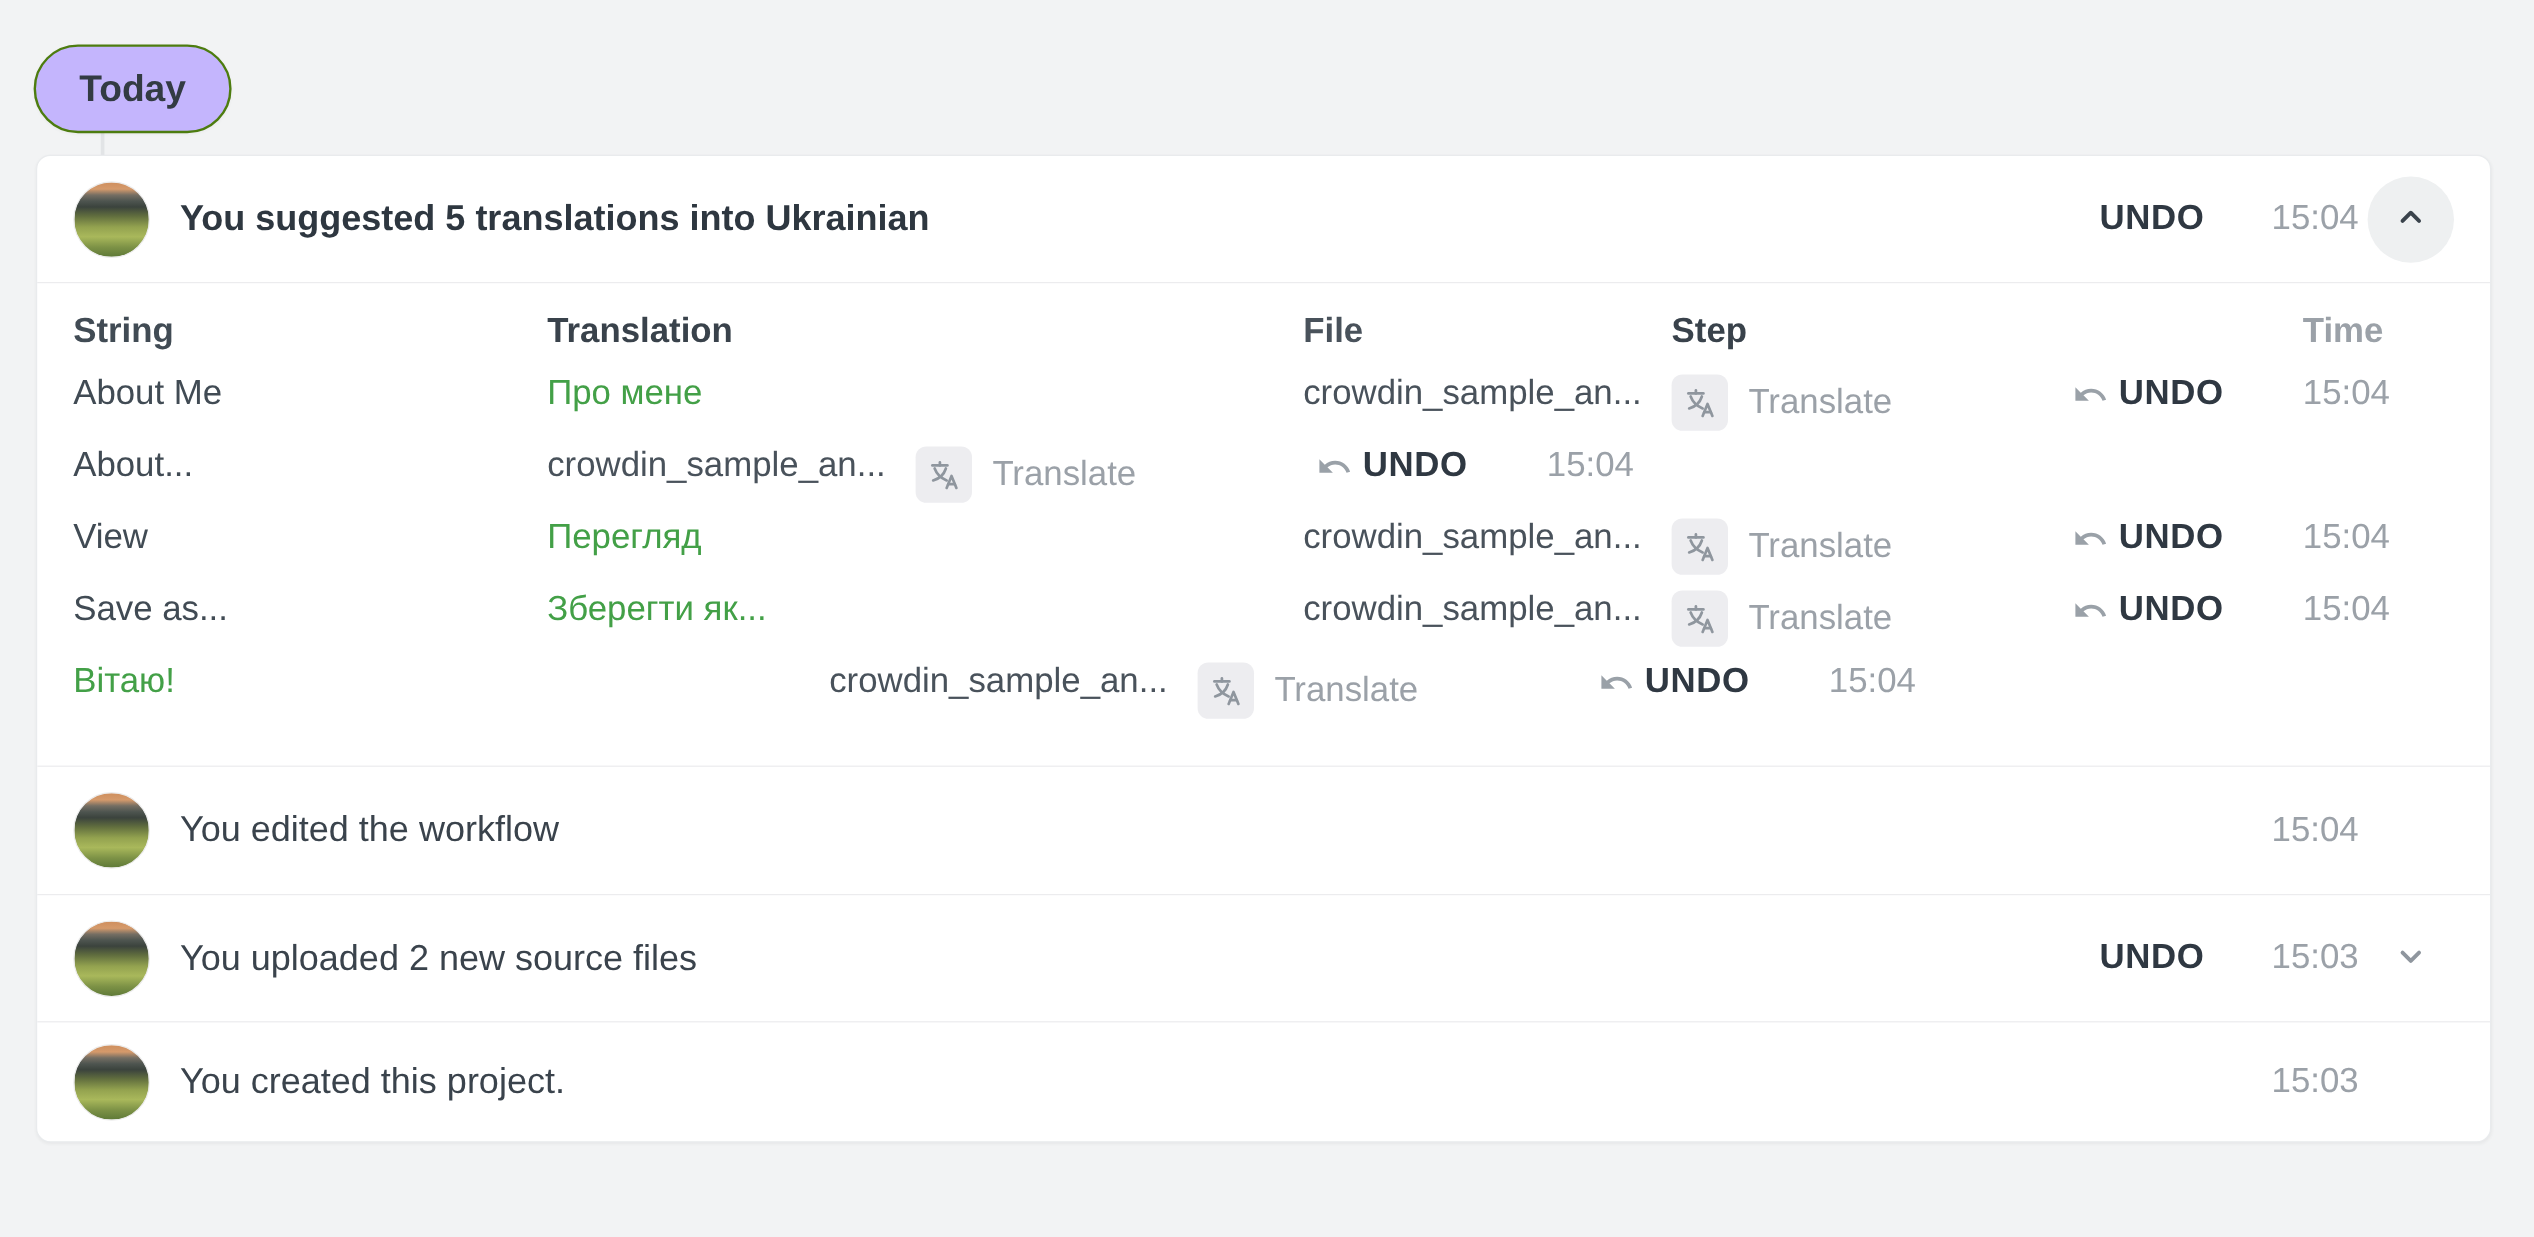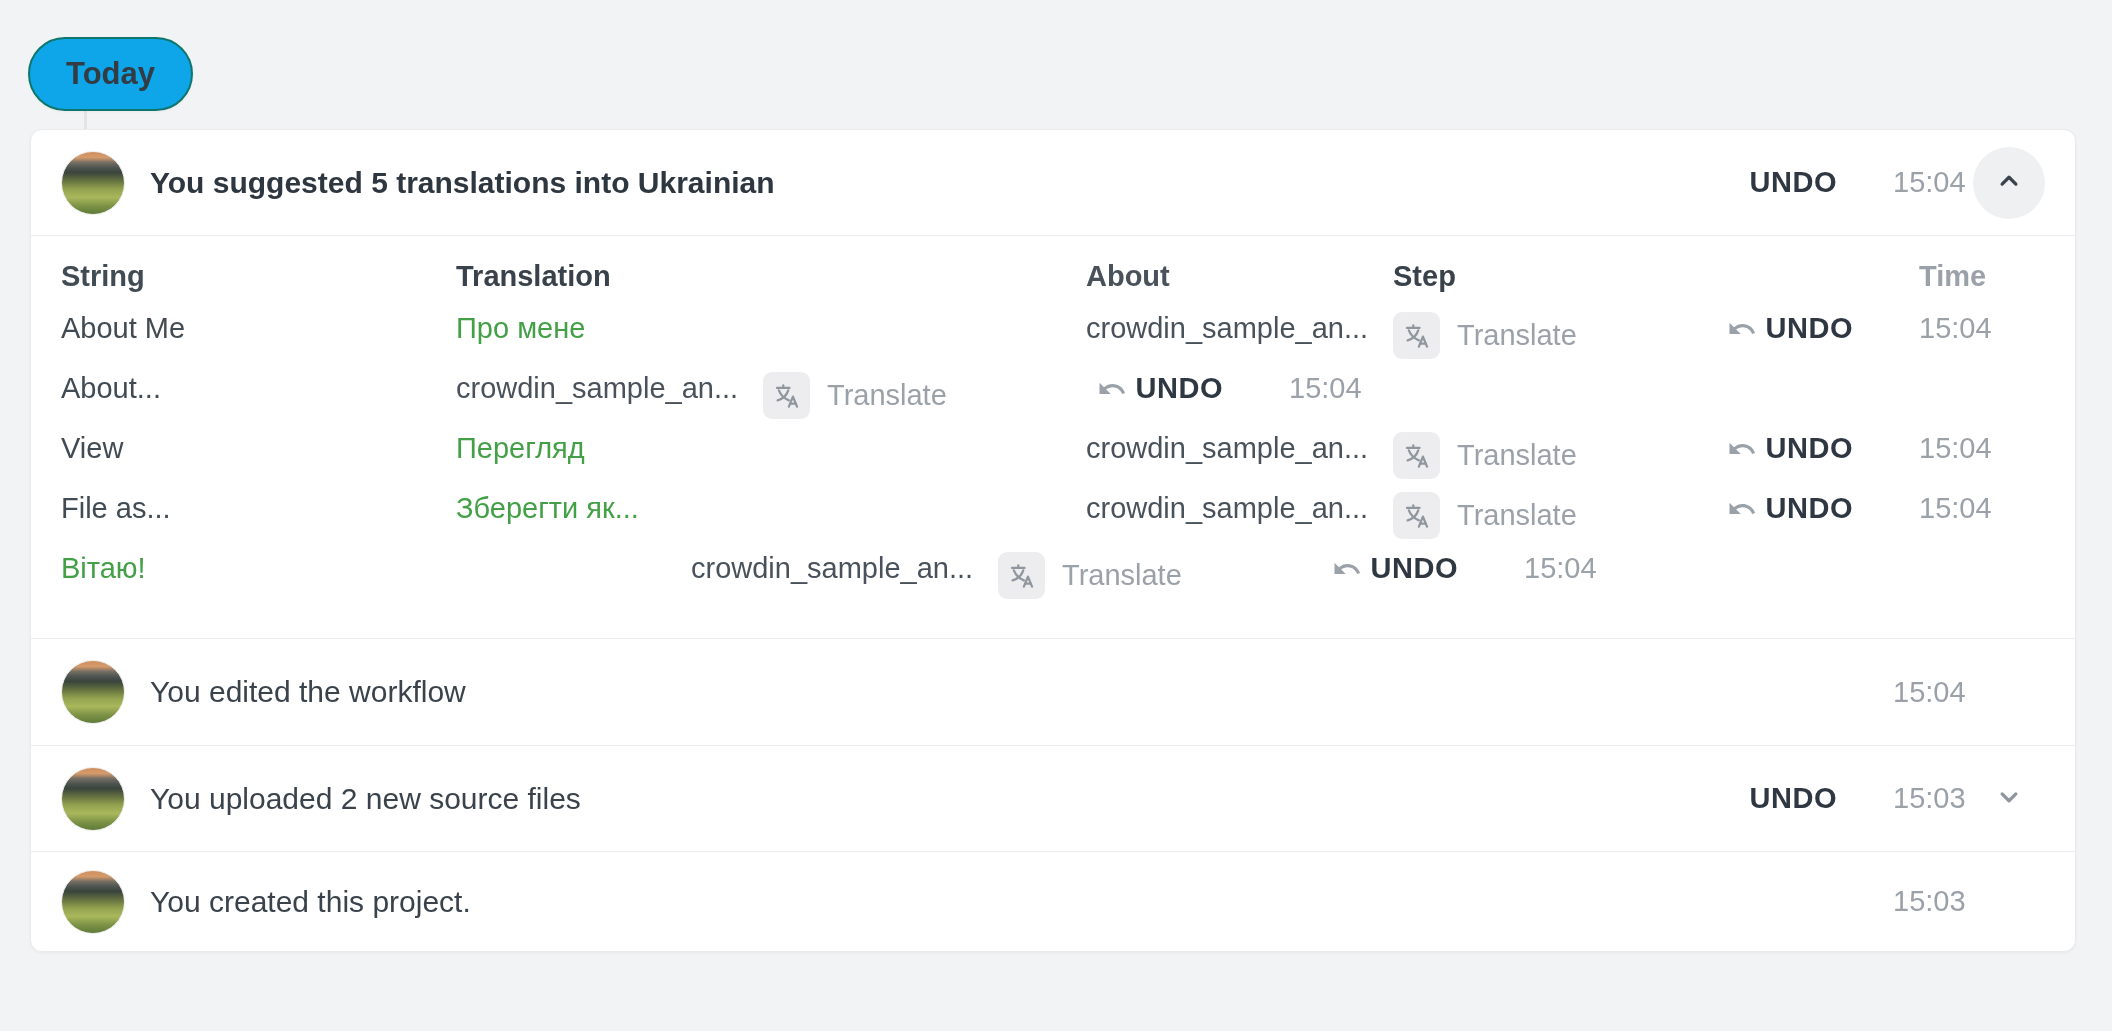--- a/index.html
+++ b/index.html
@@ -10,22 +10,22 @@
     color:#3a434c;
     position:relative;
     overflow:hidden;
   }
 
   
   .today-pill {
     position:absolute; left:28px; top:37px; z-index:2;
     height:74px; padding:0 36px;
     display:flex; align-items:center; justify-content:center;
-    background:#0ea5e9;
-    border:2px solid #0f766e;
+    background:#c4b5fd;
+    border:2px solid #4d7c0f;
     border-radius:37px;
     font-size:31px; font-weight:700; color:#333b43;
     box-shadow:0 1px 3px rgba(0,0,0,.04);
   }
   .connector {
     position:absolute; left:84px; top:109px;
     width:3px; height:38px; background:#e2e4e6;
   }
 
   
@@ -149,21 +149,21 @@
             <path d="M6.5 14.5 L12 9 L17.5 14.5"></path>
           </svg>
       </span>
     </button>
   </div>
 
   <div class="table-section">
     <div class="thead">
       <div class="col-string">String</div>
       <div class="col-translation">Translation</div>
-      <div class="col-file">About</div>
+      <div class="col-file">File</div>
       <div class="col-step">Step</div>
       <div class="col-undo"></div>
       <div class="col-time">Time</div>
     </div>
 
     <div class="trow">
       <div class="col-string">About Me</div>
       <div class="col-translation"><span class="translation-link">Про мене</span></div>
       <div class="col-file">crowdin_sample_an...</div>
       <div class="col-step">
@@ -245,21 +245,21 @@
                 <path d="M12.5 8c-2.65 0-5.05.99-6.9 2.6L2 7v9h9l-3.62-3.62c1.39-1.16 3.16-1.88 5.12-1.88 3.54 0 6.55 2.31 7.6 5.5l2.37-.78c-1.39-4.19-5.32-7.22-9.97-7.22z"></path>
               </svg>
             </span>
           <span>UNDO</span>
         </button>
       </div>
       <div class="col-time">15:04</div>
     </div>
 
     <div class="trow">
-      <div class="col-string">File as...</div>
+      <div class="col-string">Save as...</div>
       <div class="col-translation"><span class="translation-link">Зберегти як...</span></div>
       <div class="col-file">crowdin_sample_an...</div>
       <div class="col-step">
         <span class="step-chip">
           <svg width="30" height="30" viewBox="0 0 24 24" fill="none" stroke="#8f969e" stroke-width="1.8" stroke-linecap="round" stroke-linejoin="round">
               <path d="M4 5.5 H14"></path>
               <path d="M9 3.5 V5.5"></path>
               <path d="M13 7.5 C11.5 12 8 14.5 4.5 15.5"></path>
               <path d="M5.5 7.5 C7 11.5 10 14 13.5 15.5"></path>
               <path d="M13.5 20.5 L16.75 12.5 L20 20.5"></path>

